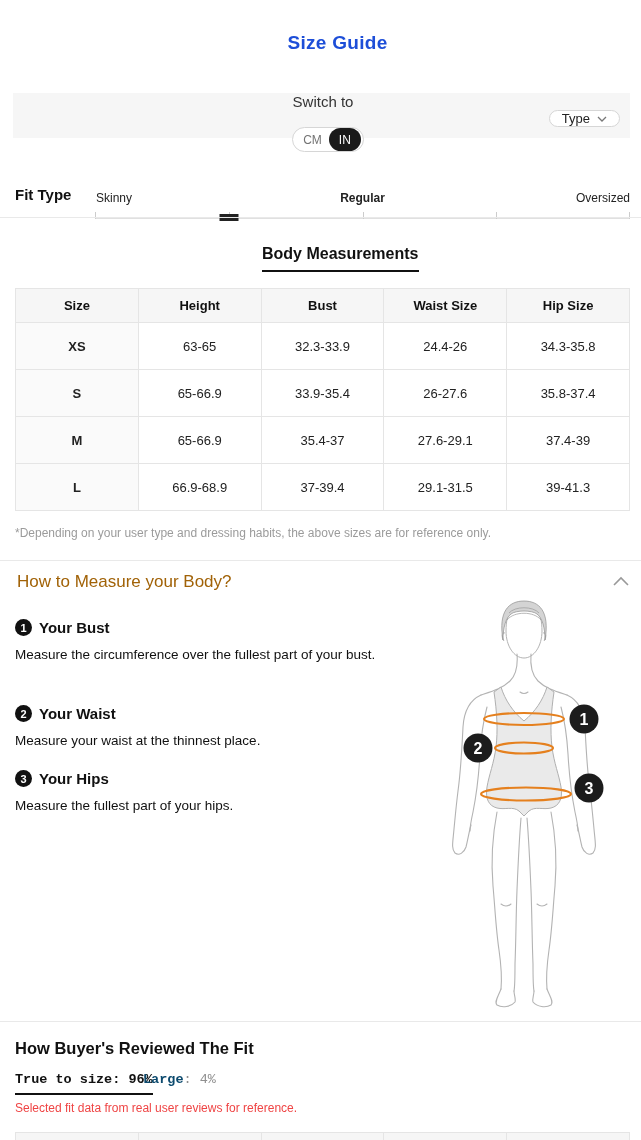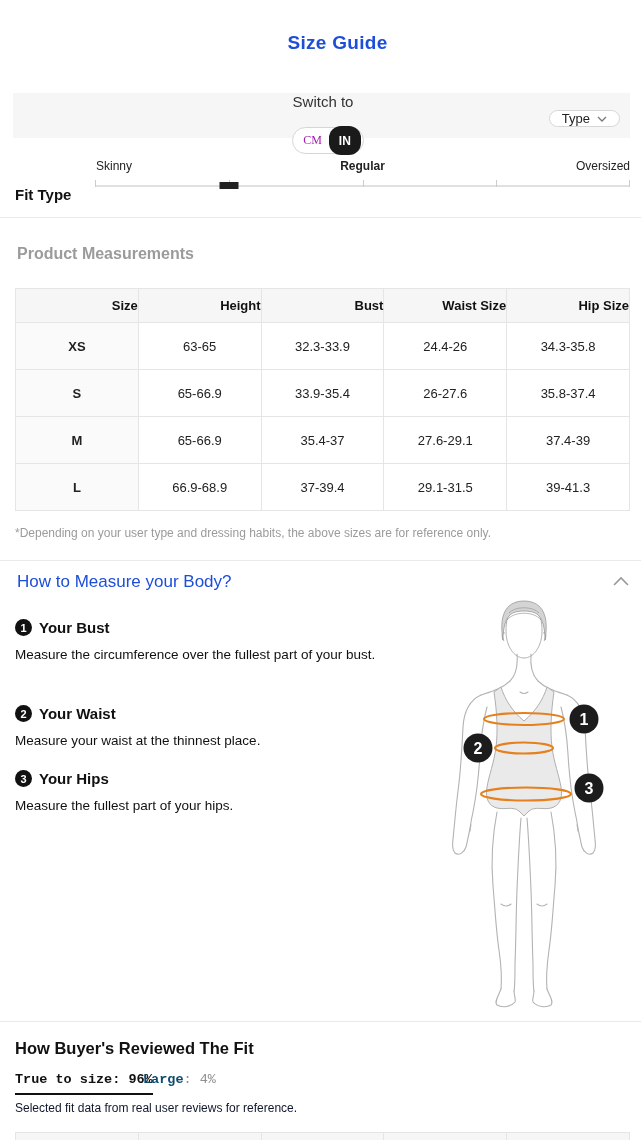--- a/index.html
+++ b/index.html
@@ -13,27 +13,27 @@
 
   
   .switch-bar { position:absolute; top:93px; left:13px; right:11px; height:45px;
                 background:#f6f6f6; display:flex; align-items:center; padding:0 10px 0 13px;flex-direction:column; }
   .switch-label { font-size:15px; color:#333; }
   .pill { display:flex; align-items:center; background:#fff; border:1px solid #d6d6d6;
           border-radius:14px; height:27px; cursor:pointer; }
   .type-pill { margin-left:auto; padding:0 12px; gap:7px; font-size:13px; color:#222; }
   .chev-down { width:10px; height:6px; display:block; }
   .unit-toggle { margin-left:10px; padding:0 2px 0 10px; gap:7px; }
-  .unit-cm { font-size:12px; color:#a21caf;font-family:Liberation Serif, serif; }
-  .unit-in { background:#1a1a1a; color:#fff; font-size:12px; font-weight:bold;
-             border-radius:12px; height:29px; display:flex; align-items:center; padding:0 10px; }
+  .unit-cm { font-size:12px; color:#737373; }
+  .unit-in { background:#1a1a1a; color:#fff; font-size:12px; font-weight:normal;
+             border-radius:12px; height:23px; display:flex; align-items:center; padding:0 10px; }
 
   
   .fit-label { position:absolute; left:15px; top:186px; font-size:15px; font-weight:bold; color:#111; }
-  .slider { position:absolute; left:95px; right:11px; top:156px; height:36px; }
+  .slider { position:absolute; left:95px; right:11px; top:188px; height:36px; }
   .slider-opt { position:absolute; top:3px; font-size:12px; color:#222; }
   .opt-0 { left:1px; }
   .opt-1 { left:50%; transform:translateX(-50%);font-weight:bold; }
   .opt-2 { right:0; }
   .track { position:absolute; left:0; right:0; top:29px; height:2px; background:#e0e0e0; }
   .tick { position:absolute; top:-5px; width:1px; height:7px; background:#cccccc; }
   .tick-0{left:0;} .tick-25{left:25%;} .tick-50{left:50%;} .tick-75{left:75%;} .tick-100{right:0;}
   .marker { position:absolute; top:-3px; width:19px; height:7px; background:#222; transform:translateX(-50%); }
 
   .divider { position:absolute; left:0; right:0; height:1px; background:#e9e9e9; }
@@ -41,46 +41,46 @@
 
   
   .tab { position:absolute; top:245px; font-size:16px; font-weight:bold; cursor:pointer; }
   .tab-product { left:17px; color:#9b9b9b; }
   .tab-body { left:262px; color:#111; padding-bottom:7px; border-bottom:2.5px solid #111; }
 
   
   .size-table { position:absolute; left:15px; top:288px; width:615px;
                 border-collapse:collapse; table-layout:fixed; text-align:center; font-size:13px; }
   .size-table th, .size-table td { border:1px solid #e5e5e5; }
-  .size-table th { height:34px; background:#f6f6f6; font-weight:bold; color:#111;text-align:right; }
+  .size-table th { height:34px; background:#f6f6f6; font-weight:bold; color:#111; }
   .size-table td { height:47px; color:#222; background:#fff; }
   .size-table td:first-child { background:#fafafa; font-weight:bold; }
 
   .footnote { position:absolute; left:15px; top:526px; font-size:12px; color:#9b9b9b; }
 
   
-  .section-title { position:absolute; left:17px; top:572px; font-size:17px; color:#1d4ed8; }
+  .section-title { position:absolute; left:17px; top:572px; font-size:17px; color:#a16207; }
   .collapse-btn { position:absolute; right:11px; top:574px; width:18px; height:14px; cursor:pointer; }
   .measure-item { position:absolute; left:15px; width:372px; }
   .mi-0{top:619px;} .mi-1{top:705px;} .mi-2{top:770px;}
   .mi-head { display:flex; align-items:center; gap:7px; }
   .num-badge { width:17px; height:17px; border-radius:50%; background:#111; color:#fff;
                font-size:11px; font-weight:bold; display:flex; align-items:center; justify-content:center; }
   .mi-title { font-size:15px; font-weight:bold; color:#111; }
   .mi-desc { margin-top:9px; font-size:13.5px; line-height:1.5; color:#111; }
 
   .figure-wrap { position:absolute; left:437px; top:598px; width:200px; height:412px; }
 
   
   .review-title { position:absolute; left:15px; top:1039px; font-size:16.5px; font-weight:bold; color:#111; }
   .fit-stat { position:absolute; top:1072px; font-size:13.5px; cursor:pointer;font-family:Liberation Mono, monospace; }
   .fit-true { left:15px; font-weight:bold; color:#111; padding-bottom:6px; border-bottom:2px solid #111; }
   .fit-large { left:143px; color:#8f8f8f; }
   .fit-large b { color:#0c4a6e; }
-  .review-note { position:absolute; left:15px; top:1101px; font-size:12px; color:#0f172a; }
+  .review-note { position:absolute; left:15px; top:1101px; font-size:12px; color:#ef4444; }
 
   
   .bottom-table { position:absolute; left:15px; top:1132px; width:615px; height:9px;
                   display:flex; border-top:1px solid #e5e5e5; border-left:1px solid #e5e5e5;
                   border-right:1px solid #e5e5e5; background:#f6f6f6; }
   .bottom-table .bcell { flex:1; border-right:1px solid #e5e5e5; }
   .bottom-table .bcell:last-child { border-right:none; }
 </style>
 </head>
 <body>
@@ -113,21 +113,21 @@
       <span class="tick tick-25"></span>
       <span class="tick tick-50"></span>
       <span class="tick tick-75"></span>
       <span class="tick tick-100"></span>
       <span class="marker" style="left: 25%;"></span>
     </div>
   </div>
 
   <div class="divider d1"></div>
 
-  <div class="tab tab-product">Product Measurements</div>
+  <div class="tab tab-body">Body Measurements</div>
 
   <table class="size-table">
     <thead>
       <tr>
         <th>Size</th>
         <th>Height</th>
         <th>Bust</th>
         <th>Waist Size</th>
         <th>Hip Size</th>
       </tr>

